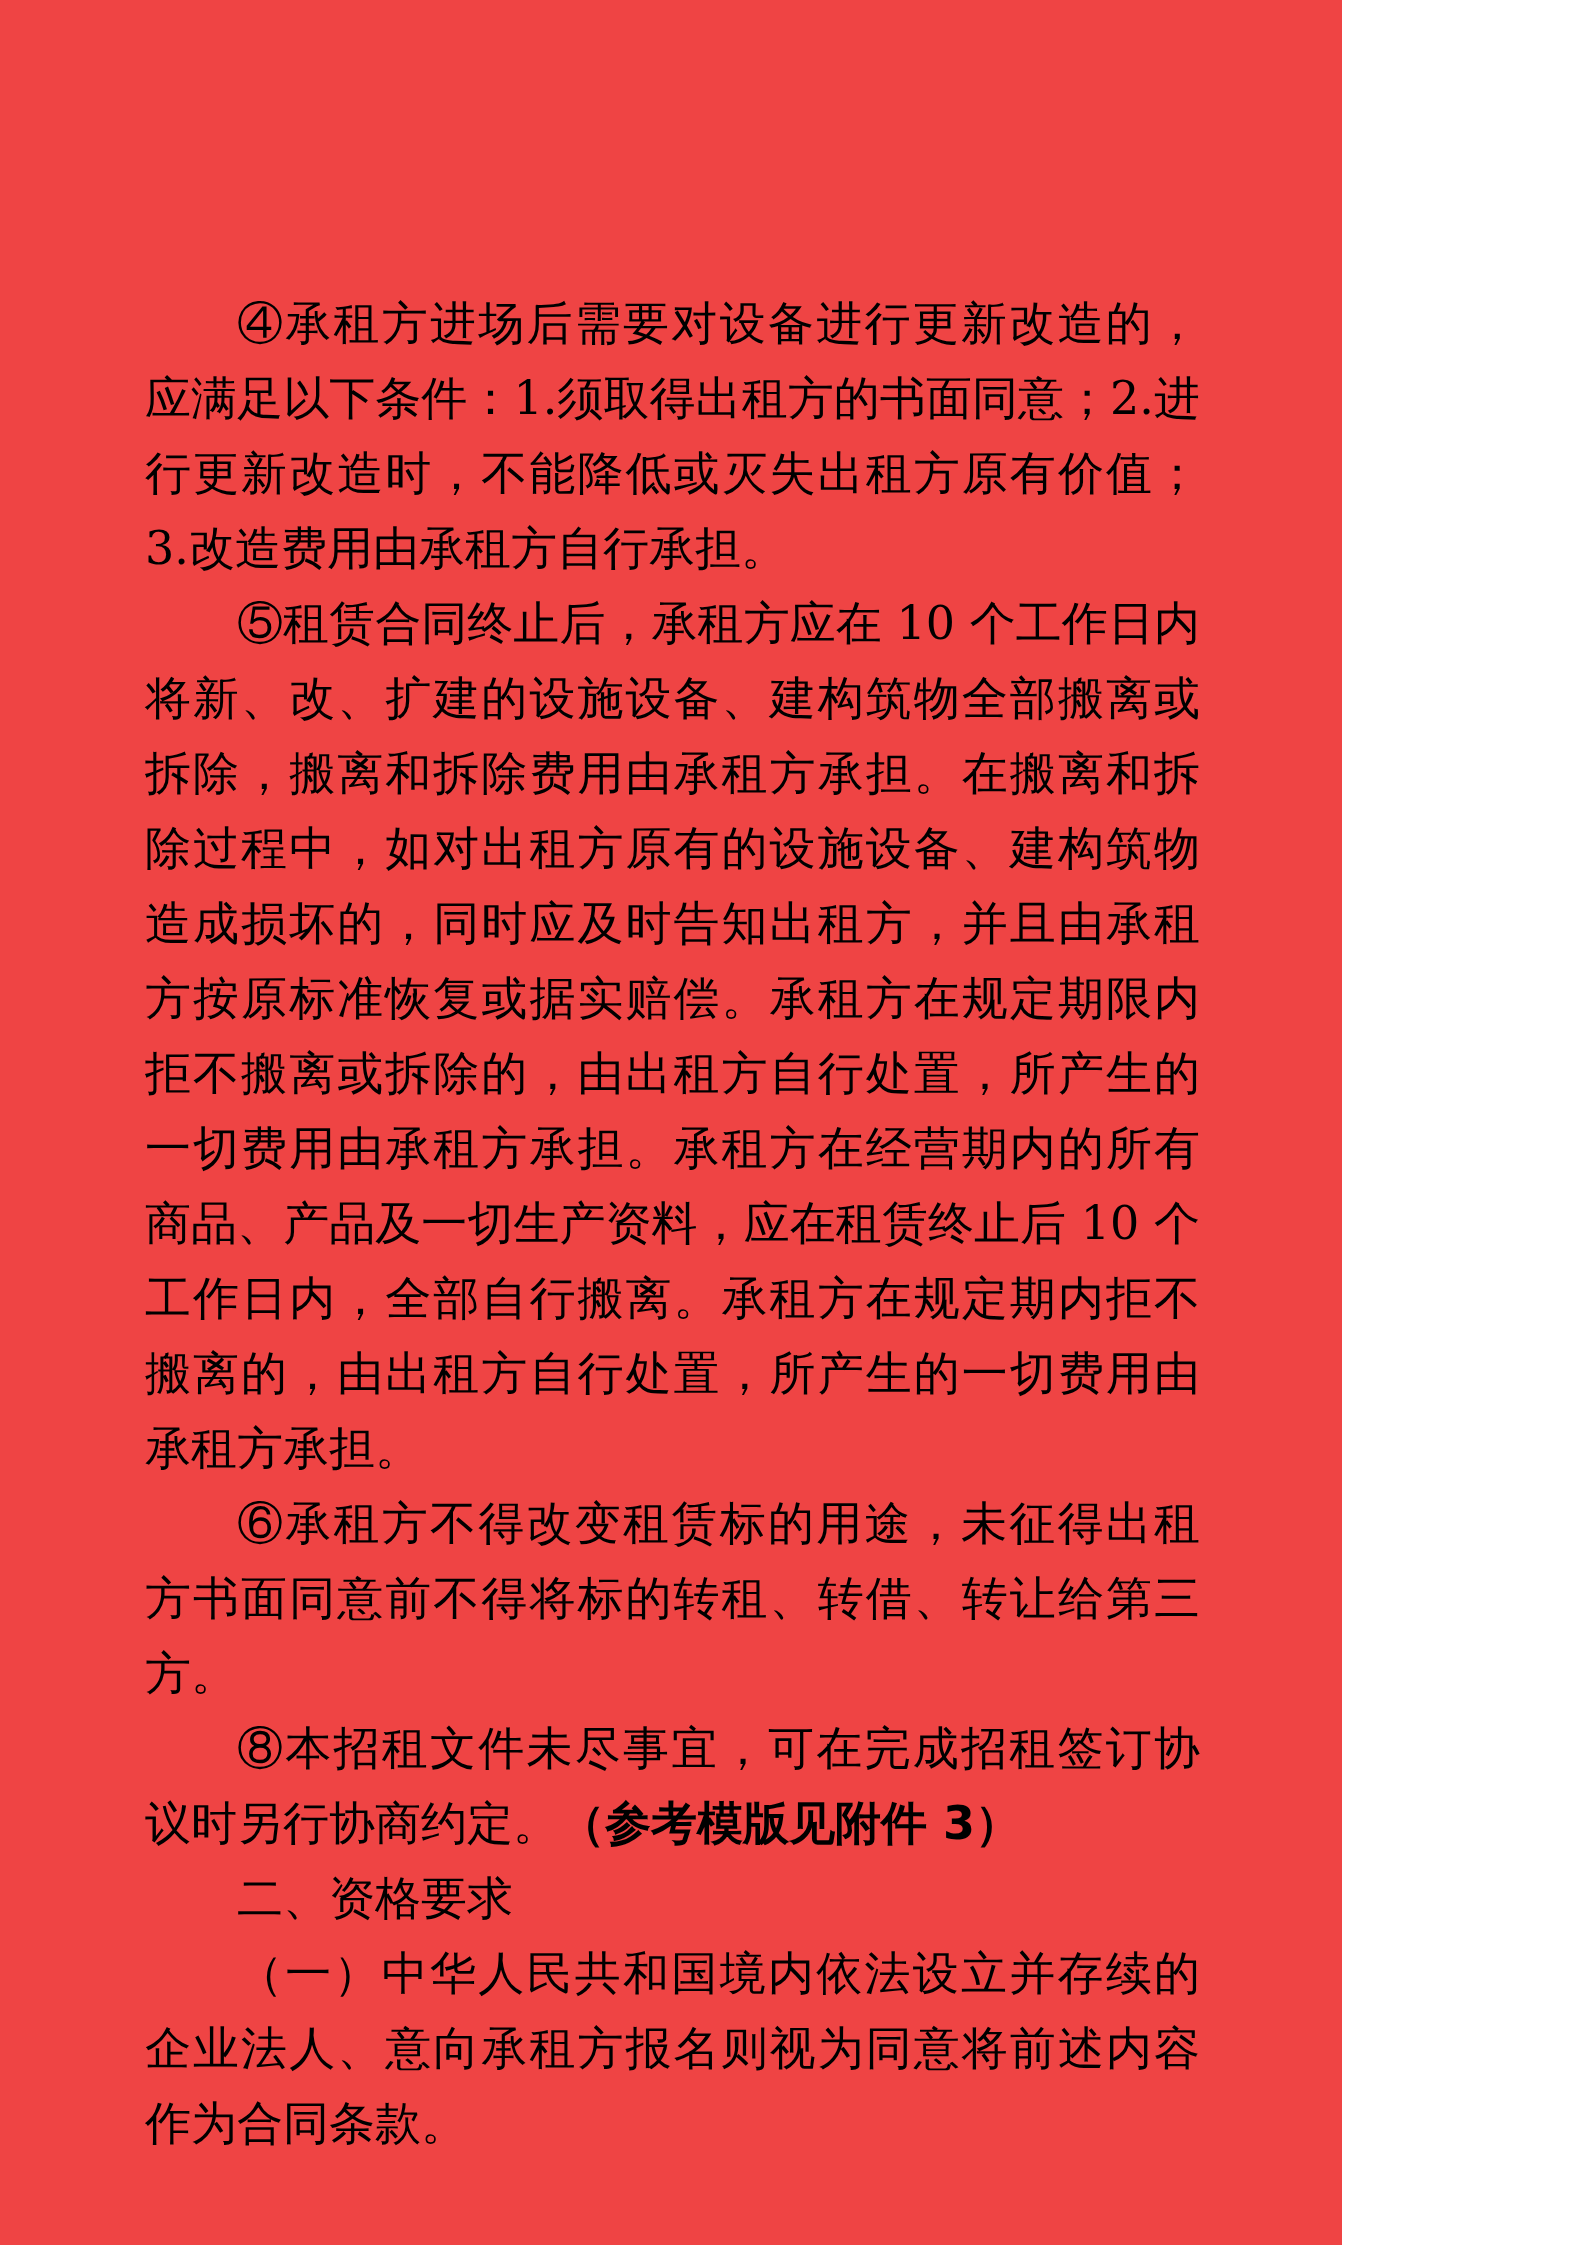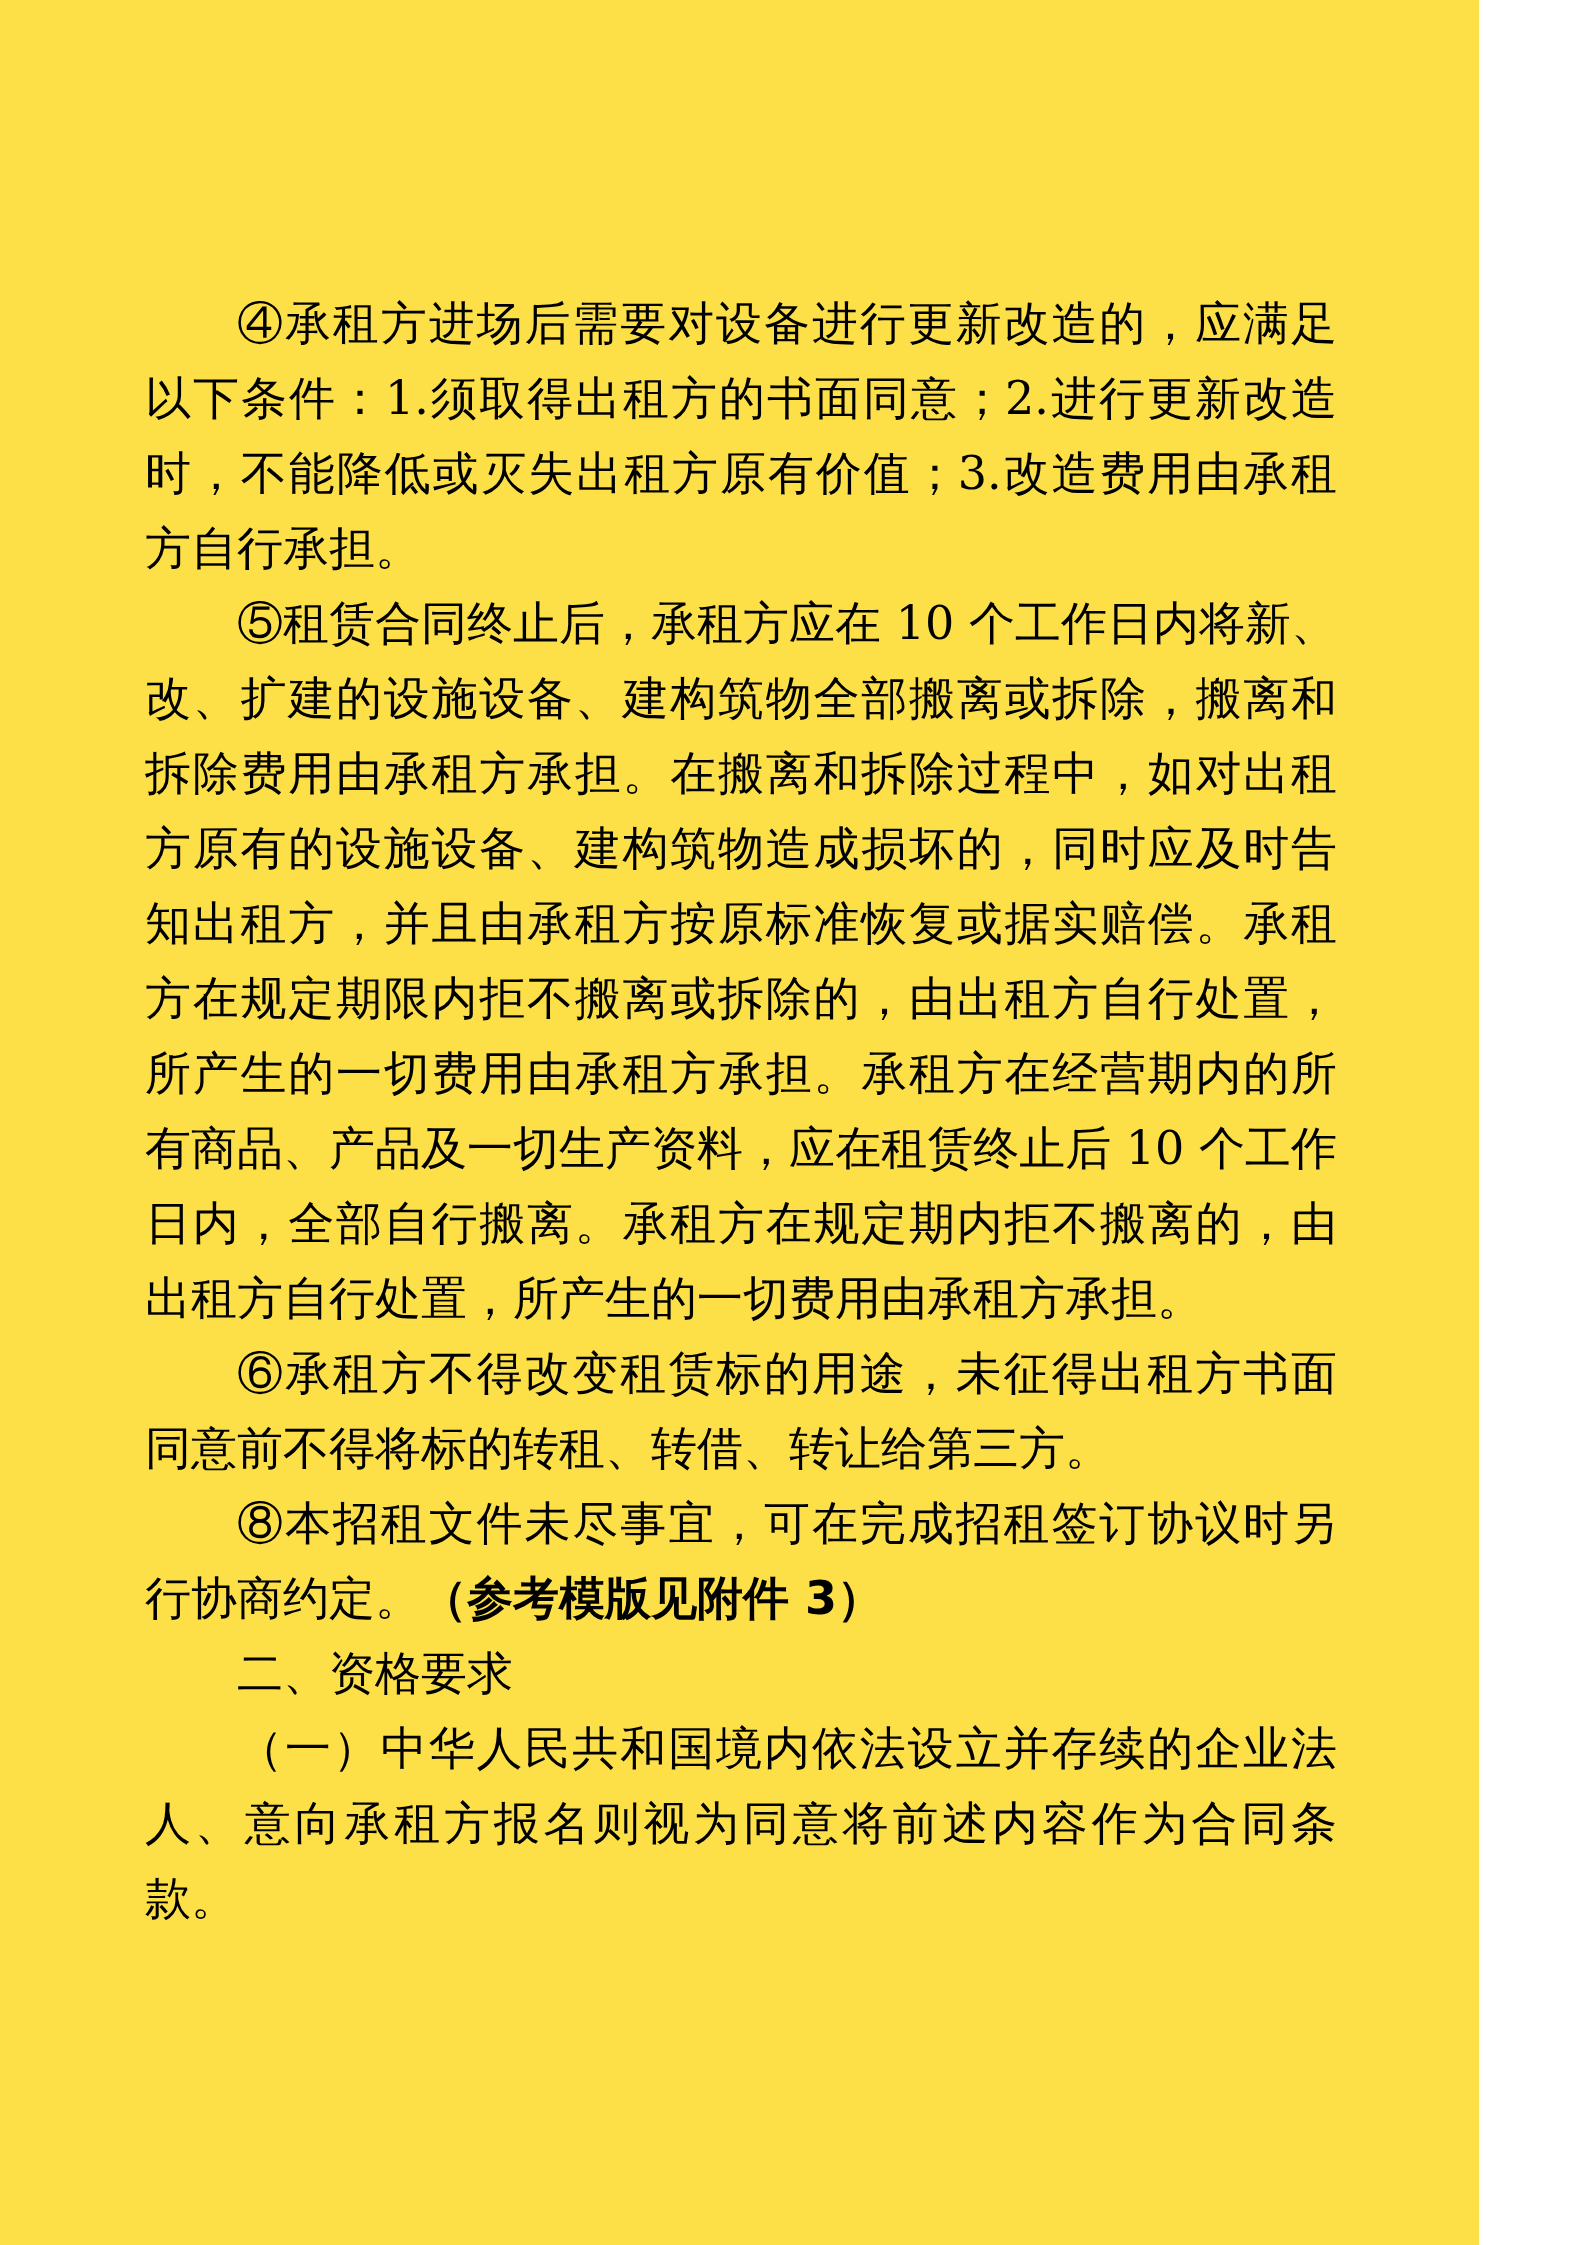--- a/index.html
+++ b/index.html
@@ -9,24 +9,24 @@
     }
     body {
       width: 1587px;
       height: 2245px;
       overflow: hidden;
       color: #000000;
       font-family: "DejaVu Serif", "Liberation Serif", serif;
     }
     .page {
       box-sizing: border-box;
-      width: 1479px;
+      width: 1342px;
       height: 2245px;
       padding: 286px 142px 0 145px;
-      background: #fde047;
+      background: #ef4444;
     }
     .doc-body {
       font-size: 46px;
       line-height: 75px;
       text-align: justify;
       color: #000000;
     }
     .para {
       margin: 0;
       padding: 0;

